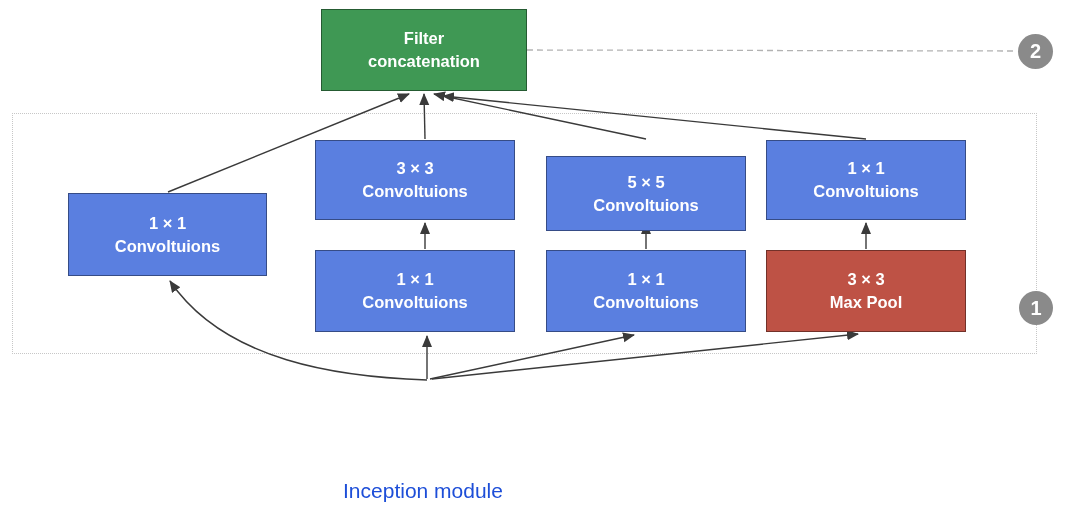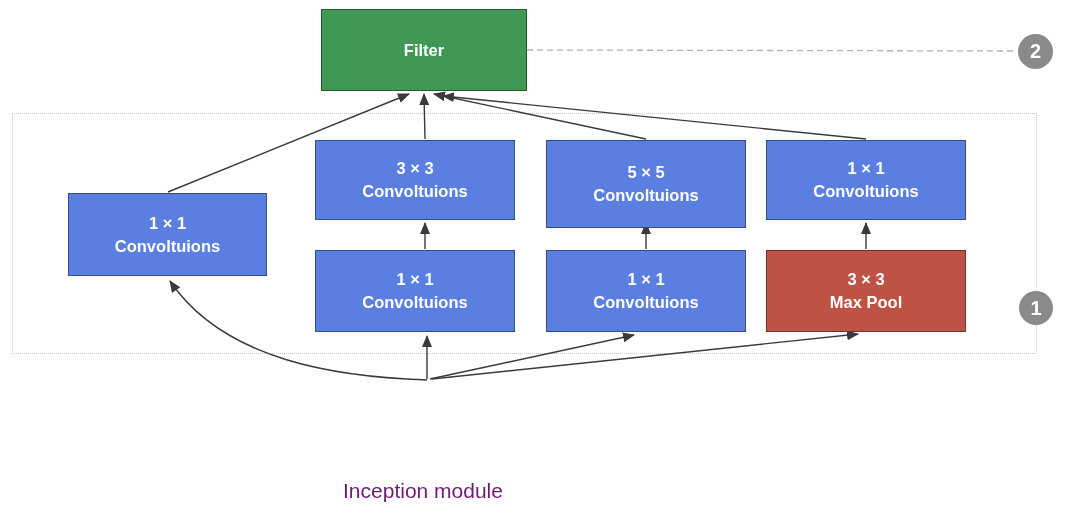--- a/index.html
+++ b/index.html
@@ -18,21 +18,21 @@
   .dotted-rect{position:absolute;left:12px;top:113px;width:1025px;height:241px;
        border:1px dotted #c7c7c7;box-sizing:border-box;}
 
   .badge{position:absolute;width:35px;height:35px;border-radius:50%;
        background:#8A8A8A;color:#ffffff;font-weight:700;font-size:20px;
        display:flex;align-items:center;justify-content:center;}
   .badge-top{left:1018px;top:34px;}
   .badge-bottom{left:1019px;top:291px;width:34px;height:34px;}
 
   .caption{position:absolute;left:323px;top:479px;width:200px;text-align:center;
-       color:#701a75;font-size:21px;font-weight:400;}
+       color:#1d4ed8;font-size:21px;font-weight:400;}
 
   svg.arrow-layer{position:absolute;left:0;top:0;width:1066px;height:508px;
        pointer-events:none;}
   .arrow{stroke:#3A3A3A;stroke-width:1.4;fill:none;}
   .dashed-link{stroke:#B2B2B2;stroke-width:1.3;stroke-dasharray:6 4;fill:none;}
 </style>
 </head>
 <body>
 
 <div class="canvas">
@@ -58,33 +58,34 @@
     <line class="arrow" x1="866" y1="249" x2="866" y2="223" marker-end="url(#ah)"></line>
 
     <path class="arrow" d="M 427,380 C 340,377 225,362 170,281" marker-end="url(#ah)"></path>
     <line class="arrow" x1="427" y1="379" x2="427" y2="336" marker-end="url(#ah)"></line>
     <line class="arrow" x1="430" y1="379" x2="634" y2="335" marker-end="url(#ah)"></line>
     <line class="arrow" x1="432" y1="379" x2="858" y2="334" marker-end="url(#ah)"></line>
   </svg>
 
   <div class="box green" style="left:321px;top:9px;width:206px;height:82px">
     <span>Filter</span>
+    <span>concatenation</span>
   </div>
 
   <div class="box blue" style="left:68px;top:193px;width:199px;height:83px">
     <span>1 × 1</span>
     <span>Convoltuions</span>
   </div>
 
   <div class="box blue" style="left:315px;top:140px;width:200px;height:80px">
     <span>3 × 3</span>
     <span>Convoltuions</span>
   </div>
 
-  <div class="box blue" style="left:546px;top:140px;width:200px;height:88px">
+  <div class="box blue" style="left:546px;top:156px;width:200px;height:75px">
     <span>5 × 5</span>
     <span>Convoltuions</span>
   </div>
 
   <div class="box blue" style="left:766px;top:140px;width:200px;height:80px">
     <span>1 × 1</span>
     <span>Convoltuions</span>
   </div>
 
   <div class="box blue" style="left:315px;top:250px;width:200px;height:82px">

